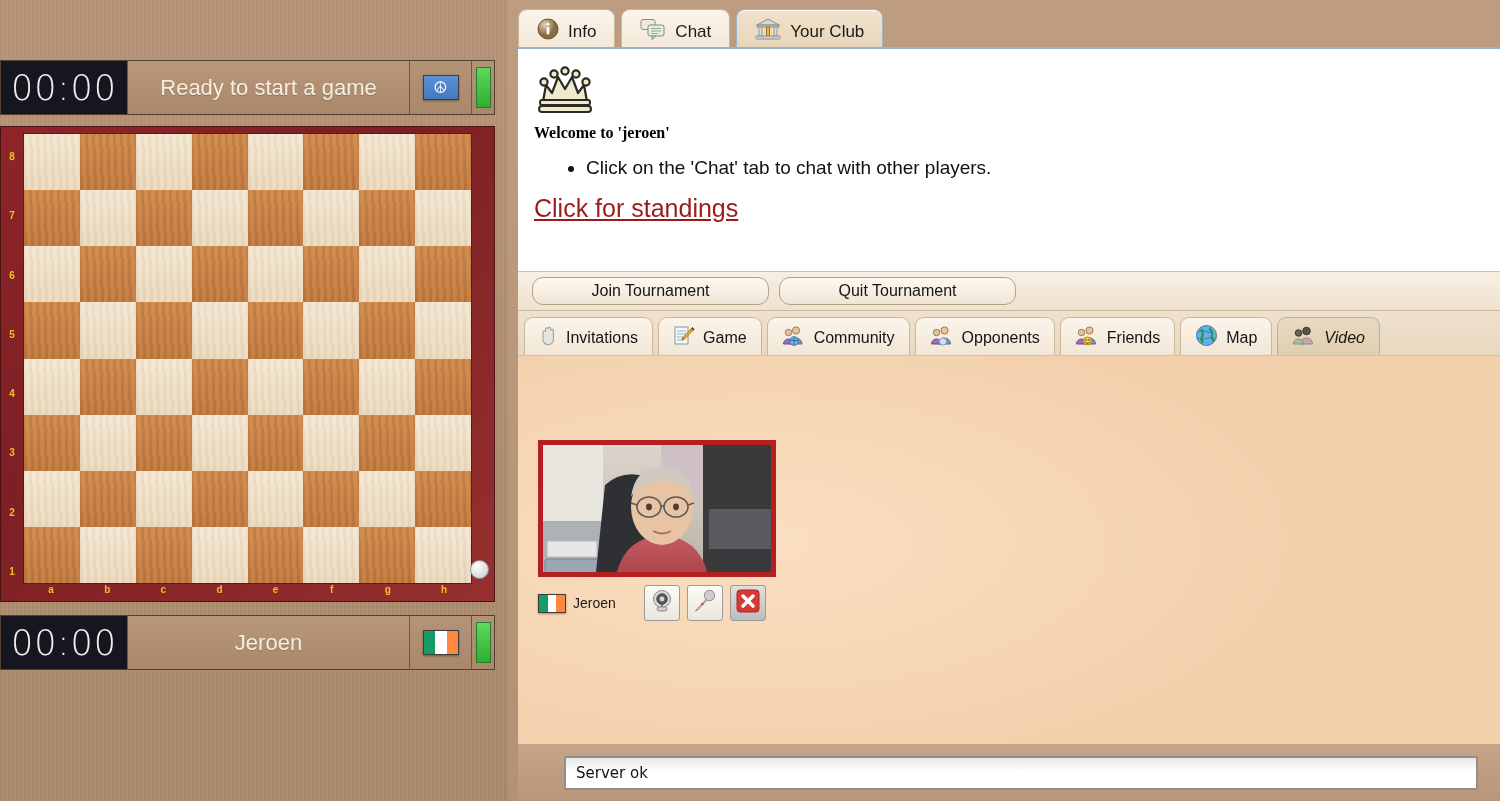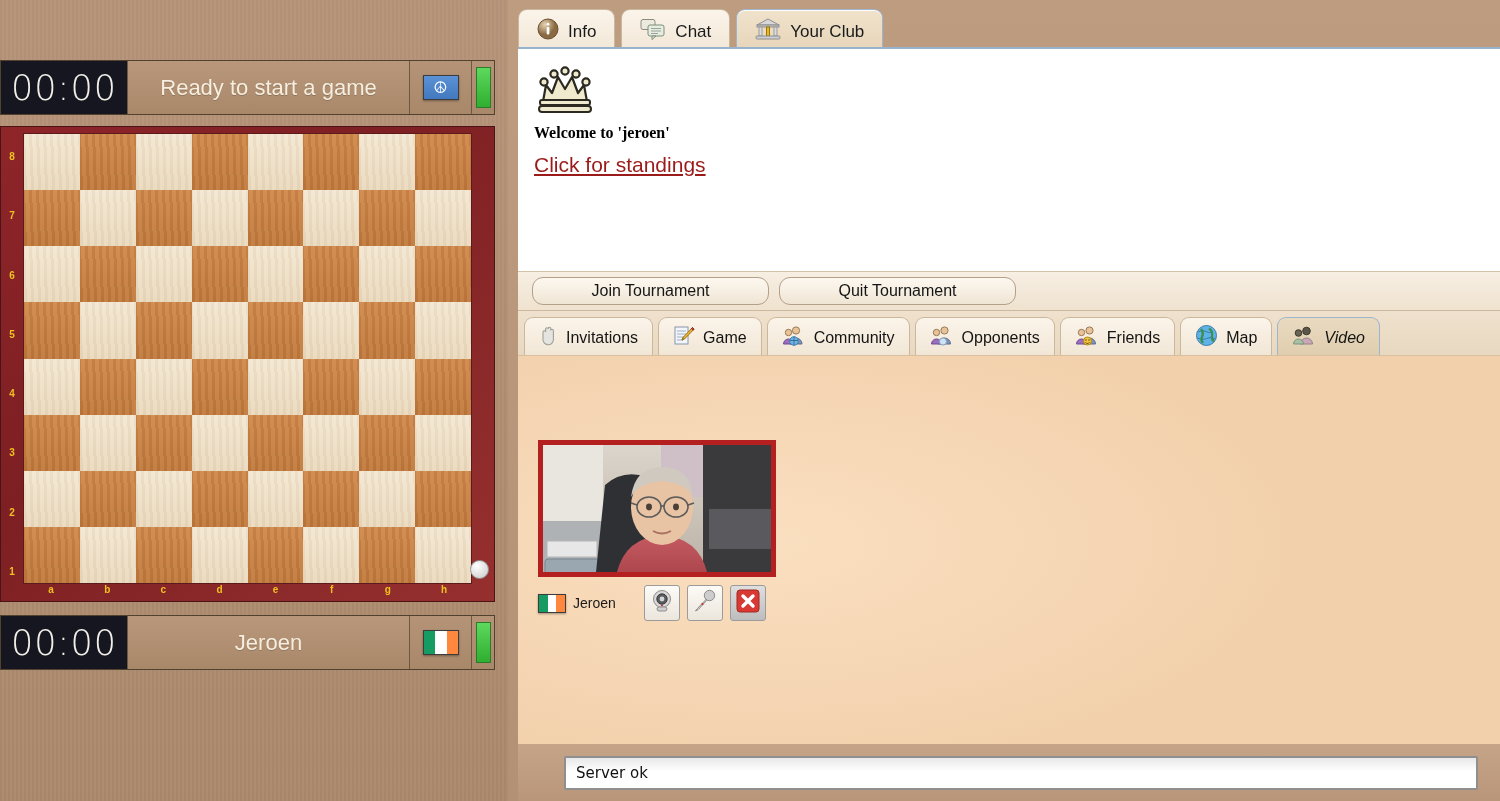--- a/index.html
+++ b/index.html
@@ -139,21 +139,21 @@
     background: #fff; padding: 14px 0 0 16px;
   }
   #crown { width: 62px; height: 52px; display: block; }
   #welcome-title {
     font-family: "Liberation Serif", serif; font-weight: bold;
     font-size: 16px; color: #000; margin-top: 9px;
   }
   #bullets { margin: 12px 0 0 52px; }
   #bullets li { font-size: 19px; color: #111; line-height: 1.5; }
   #standings {
-    display: inline-block; margin-top: 11px; font-size: 21px;
+    display: inline-block; margin-top: 11px; font-size: 25px;
     color: #9b1b1b; text-decoration: underline; cursor: pointer;
   }
 
   
   #tourn-row {
     position: absolute; left: 0; top: 222px; right: 0; height: 40px;
     background: linear-gradient(180deg,#f7efe3,#efe2cf);
     border-top: 1px solid #d3c2a8; border-bottom: 1px solid #cbb99f;
     display: flex; align-items: center; gap: 10px; padding-left: 14px;
   }
@@ -401,20 +401,23 @@
                 <circle cx="20" cy="11" r="3.6"></circle>
               <circle cx="31" cy="8" r="3.6"></circle>
                 <circle cx="42" cy="11" r="3.6"></circle>
               <circle cx="52" cy="19" r="3.6"></circle>
             </g>
             <rect x="6" y="37" width="50" height="5" rx="2" fill="#efeacd" stroke="#2c2a20" stroke-width="2"></rect>
             <rect x="5" y="43" width="52" height="6" rx="3" fill="#efeacd" stroke="#2c2a20" stroke-width="2"></rect>
           </svg>
         </span>
         <div id="welcome-title">Welcome to 'jeroen'</div>
+        <ul id="bullets">
+          <li>Click on the 'Chat' tab to chat with other players.</li>
+        </ul>
         <a id="standings">Click for standings</a>
       </div>
 
       <div id="tourn-row">
         <button class="tbtn">Join Tournament</button>
         <button class="tbtn">Quit Tournament</button>
       </div>
 
       <div id="sub-tabs">
 

